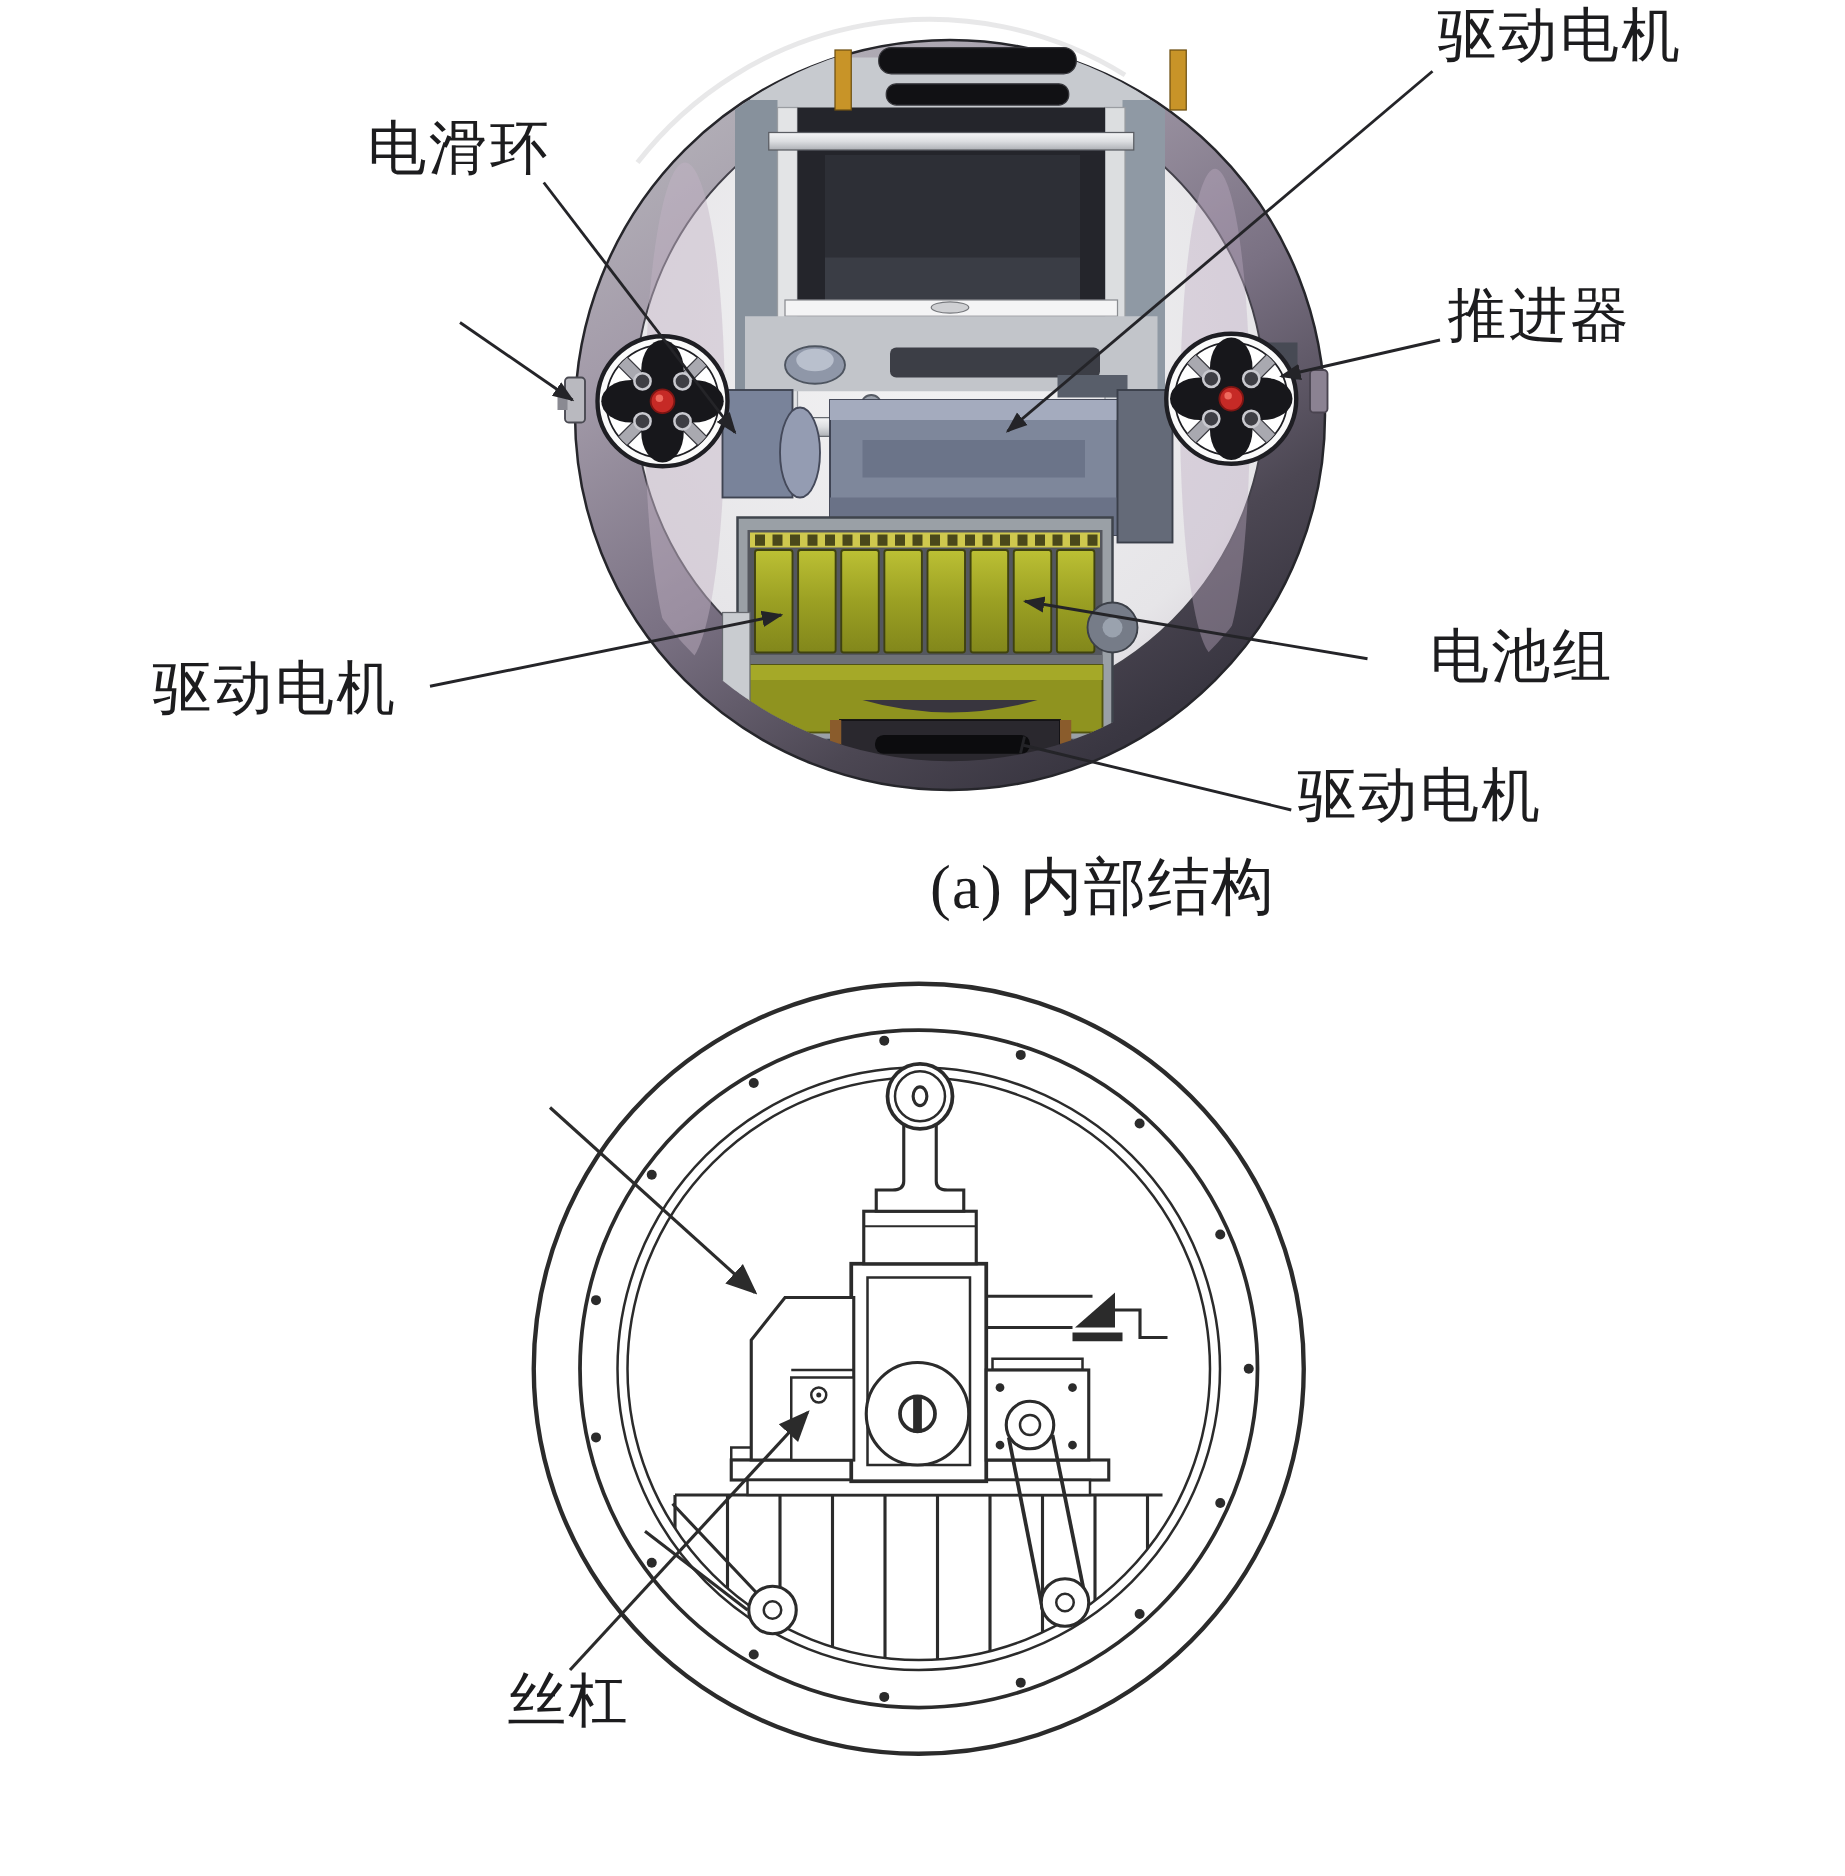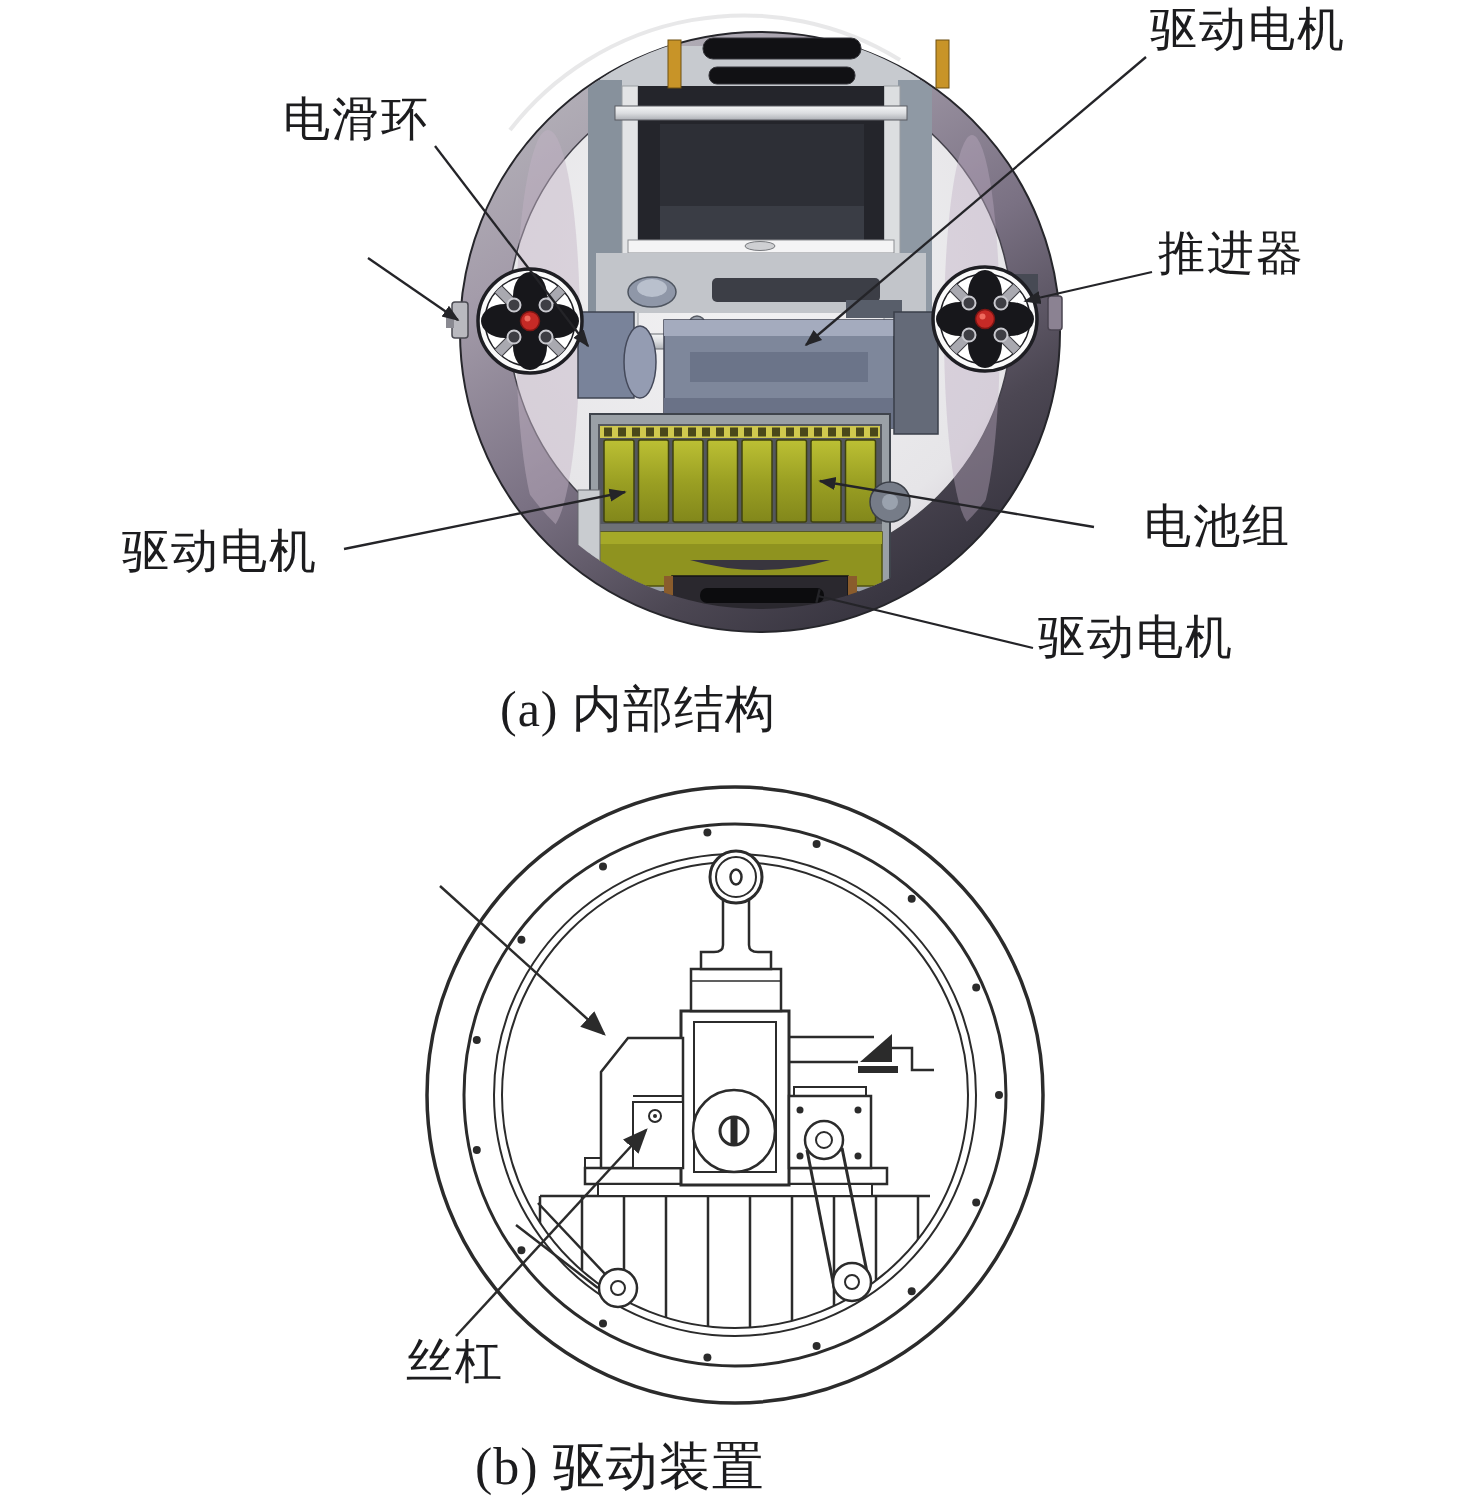--- a/index.html
+++ b/index.html
@@ -1,20 +1,20 @@
 <!DOCTYPE html>
 <html><head>
 <meta charset="utf-8">
 <style>
   html,body{margin:0;padding:0;background:#ffffff;}
   #page{position:relative;width:1476px;height:1501px;background:#ffffff;overflow:hidden;
         font-family:"Liberation Serif","DejaVu Serif",serif;}
   #diagram{position:absolute;left:0;top:0;}
   .lbl{position:absolute;color:#1c1c1e;font-size:47px;letter-spacing:2px;white-space:nowrap;line-height:1.1;text-align:center;}
-  .cap{position:absolute;color:#1c1c1e;font-size:50px;letter-spacing:1px;white-space:nowrap;text-align:left;width:520px;}
+  .cap{position:absolute;color:#1c1c1e;font-size:50px;letter-spacing:1px;white-space:nowrap;text-align:right;width:520px;}
 </style>
 </head>
 <body>
 
 <div id="page">
 
 <svg id="diagram" width="1476" height="1501" viewBox="0 0 1476 1501">
   <defs>
     <linearGradient id="ringGrad" x1="0" y1="0" x2="0.62" y2="1">
       <stop offset="0" stop-color="#bcbcc0"></stop>
@@ -260,24 +260,23 @@
       <circle cx="655" cy="1116" r="2" fill="#2b2b2b" stroke="none"></circle>
     </g>
 
     <g stroke-width="2.5">
       <line x1="440" y1="886" x2="604" y2="1034" marker-end="url(#arrB)"></line>
       <line x1="456" y1="1336" x2="646" y2="1130" marker-end="url(#arrB)"></line>
     </g>
   </g>
 </svg>
 
-<div class="lbl" style="left:283px;top:94px">电滑环</div>
+<div class="lbl" style="left:294px;top:94px">电滑环</div>
 <div class="lbl" style="left:1150px;top:4px">驱动电机</div>
 <div class="lbl" style="left:1158px;top:228px">推进器</div>
 <div class="lbl" style="left:122px;top:526px">驱动电机</div>
 <div class="lbl" style="left:1144px;top:501px">电池组</div>
 <div class="lbl" style="left:1038px;top:612px">驱动电机</div>
 <div class="cap" style="left:500px;top:676px">(a) 内部结构</div>
 
 <div class="lbl" style="left:406px;top:1336px">丝杠</div>
-<div class="cap" style="left:475px;top:1432px;font-size:52px">(b) 驱动装置</div>
 
 </div>
 
 </body></html>

